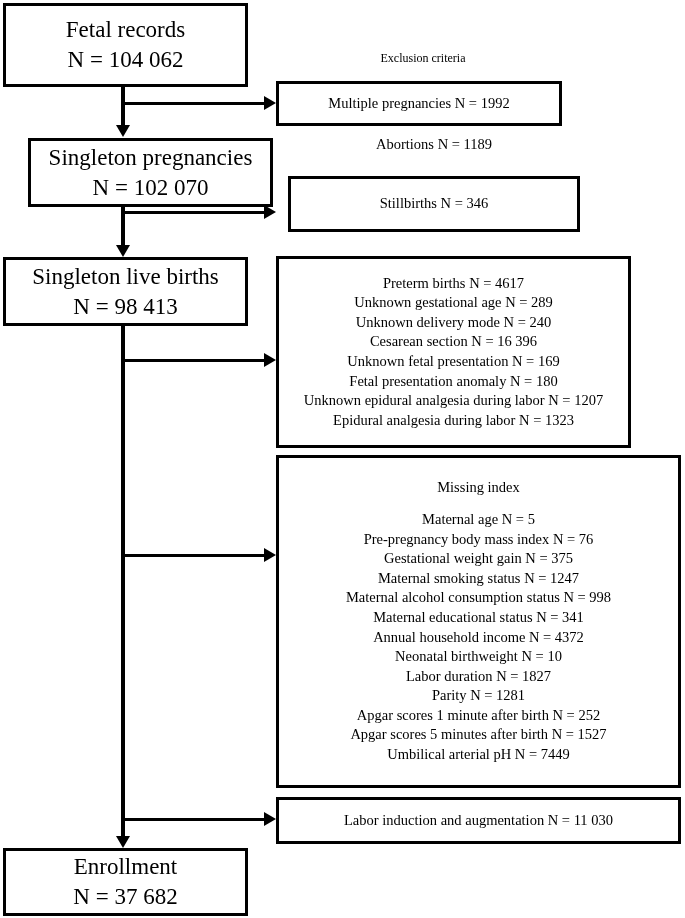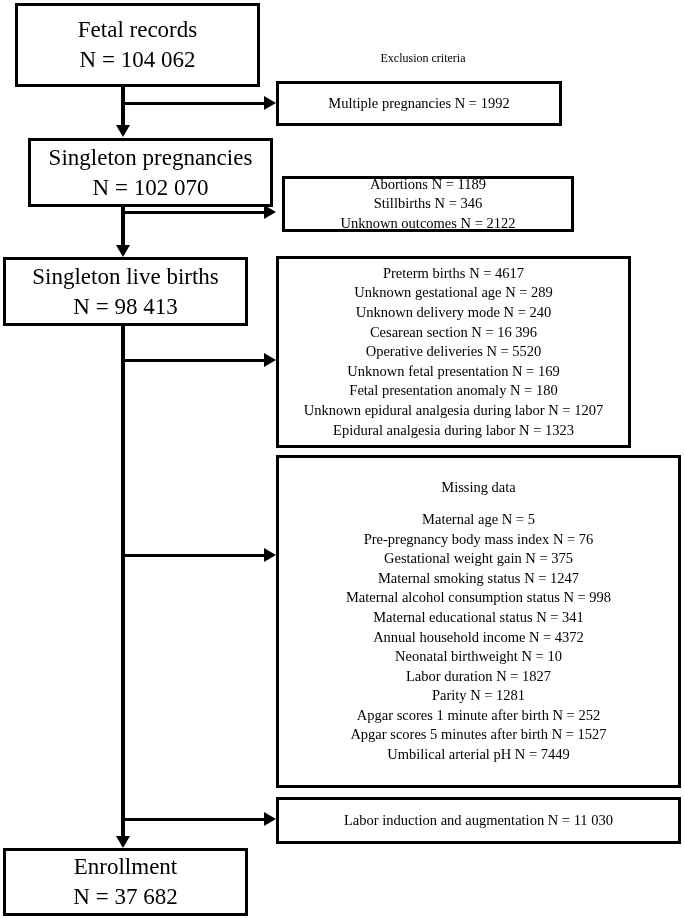--- a/index.html
+++ b/index.html
@@ -79,21 +79,21 @@
     border-left: 7px solid transparent;
     border-right: 7px solid transparent;
     border-top: 12px solid #000000;
   }
 </style>
 </head>
 <body>
 
 <div id="canvas">
 
-  <div class="box main-box" style="left:3px; top:3px; width:245px; height:84px;margin-left:12px;">
+  <div class="box main-box" style="left:3px; top:3px; width:245px; height:84px;">
     <div class="line">Fetal records</div>
     <div class="line">N = 104 062</div>
   </div>
 
   <div class="box main-box" style="left:3px; top:138px; width:245px; height:69px;margin-left:25px;">
     <div class="line">Singleton pregnancies</div>
     <div class="line">N = 102 070</div>
   </div>
 
   <div class="box main-box" style="left:3px; top:257px; width:245px; height:69px;">
@@ -105,40 +105,39 @@
     <div class="line">Enrollment</div>
     <div class="line">N = 37 682</div>
   </div>
 
   <div class="hdr" style="left:278px; top:48px; width:290px;">Exclusion criteria</div>
 
   <div class="box excl-box" style="left:276px; top:81px; width:286px; height:45px;">
     <div class="line">Multiple pregnancies N = 1992</div>
   </div>
 
-  <div class="box excl-box" style="left:282px; top:176px; width:292px; height:56px;">
+  <div class="box excl-box" style="left:288px; top:176px; width:292px; height:56px;gap:40px;">
     <div class="line">Abortions N = 1189</div>
     <div class="line">Stillbirths N = 346</div>
     <div class="line">Unknown outcomes N = 2122</div>
   </div>
 
   <div class="box excl-box" style="left:276px; top:256px; width:355px; height:192px;">
     <div class="line">Preterm births N = 4617</div>
     <div class="line">Unknown gestational age N = 289</div>
     <div class="line">Unknown delivery mode N = 240</div>
     <div class="line">Cesarean section N = 16 396</div>
-    <div class="line">Operative deliveries N = 5520</div>
     <div class="line">Unknown fetal presentation N = 169</div>
     <div class="line">Fetal presentation anomaly N = 180</div>
     <div class="line">Unknown epidural analgesia during labor N = 1207</div>
     <div class="line">Epidural analgesia during labor N = 1323</div>
   </div>
 
   <div class="box excl-box" style="left:276px; top:455px; width:405px; height:333px;">
-    <div class="line">Missing data</div>
+    <div class="line">Missing index</div>
     <div class="line spacer"></div>
     <div class="line">Maternal age N = 5</div>
     <div class="line">Pre-pregnancy body mass index N = 76</div>
     <div class="line">Gestational weight gain N = 375</div>
     <div class="line">Maternal smoking status N = 1247</div>
     <div class="line">Maternal alcohol consumption status N = 998</div>
     <div class="line">Maternal educational status N = 341</div>
     <div class="line">Annual household income N = 4372</div>
     <div class="line">Neonatal birthweight N = 10</div>
     <div class="line">Labor duration N = 1827</div>

